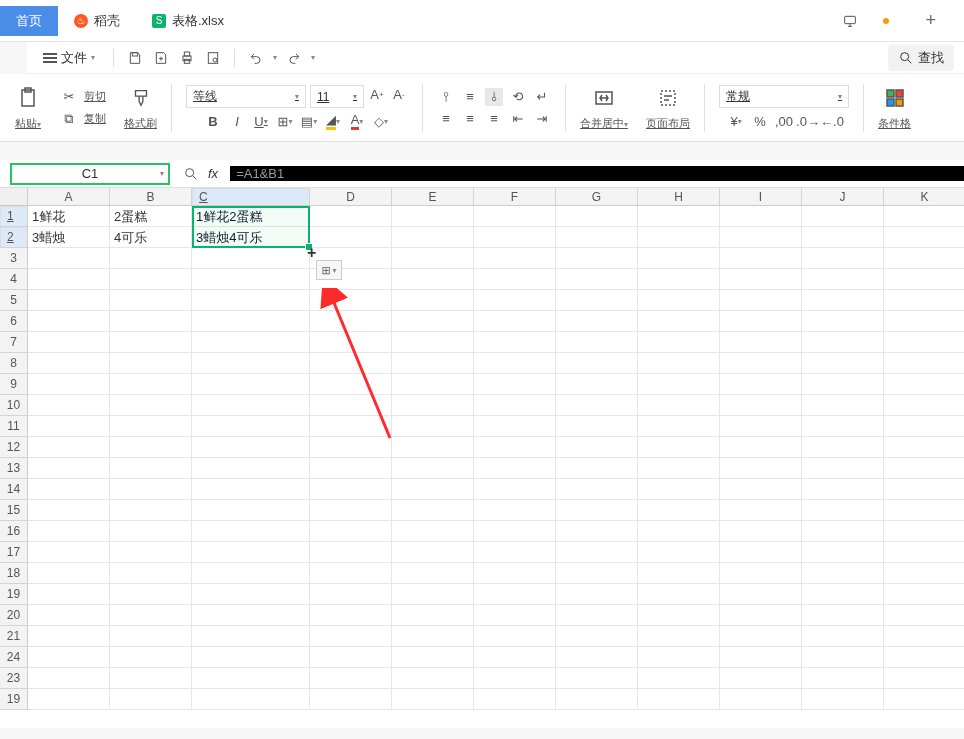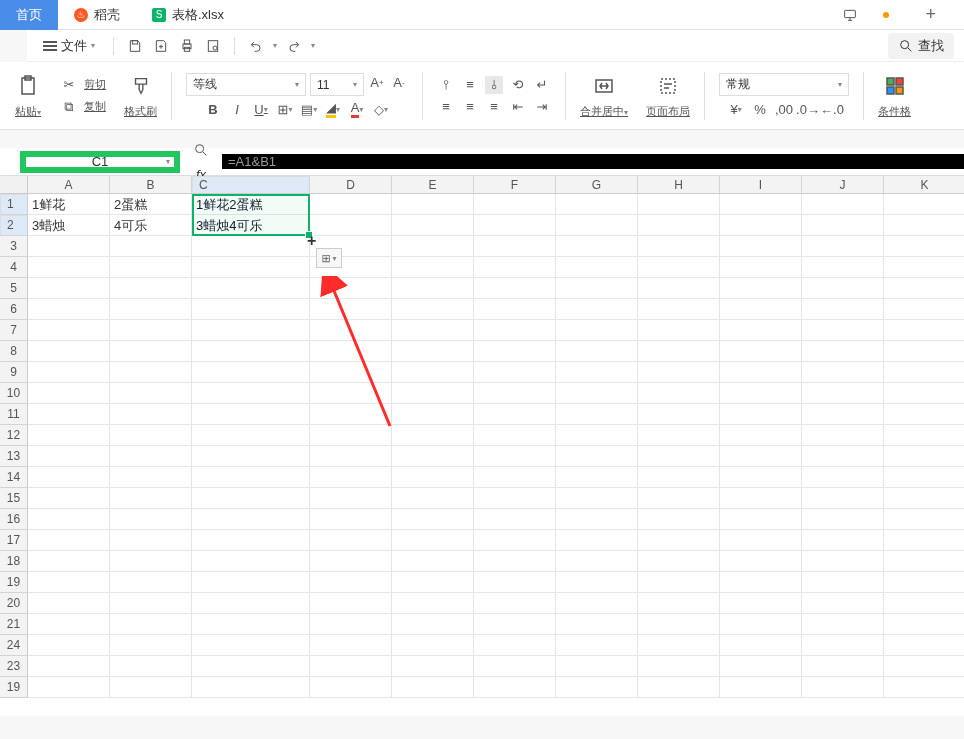--- a/index.html
+++ b/index.html
@@ -1,19 +1,19 @@
 <!DOCTYPE html>
 <html><head>
 <meta charset="utf-8">
 <style>
 * { box-sizing: border-box; margin: 0; padding: 0; font-family: "Microsoft YaHei", sans-serif; }
 body { background: #f7f7f7; width: 964px; height: 739px; overflow: hidden; font-size: 13px; color: #333; }
 
 
-.title-tabs { display: flex; align-items: center; height: 30px; background: #fff; border-bottom: 1px solid #e5e5e5; }
+.title-tabs { display: flex; align-items: center; height: 42px; background: #fff; border-bottom: 1px solid #e5e5e5; }
 .title-tab { display: flex; align-items: center; height: 30px; padding: 0 16px; gap: 6px; cursor: pointer; }
 .title-tab.active { background: #4a8de8; color: #fff; }
 .title-tab .ticon { width: 14px; height: 14px; display: inline-flex; align-items: center; justify-content: center; }
 .orange-circle { width: 14px; height: 14px; border-radius: 50%; background: #ff5722; color: #fff; font-size: 10px; display: flex; align-items: center; justify-content: center; }
 .green-square { width: 14px; height: 14px; border-radius: 2px; background: #0db36a; color: #fff; font-size: 10px; display: flex; align-items: center; justify-content: center; }
 .title-icons { margin-left: auto; display: flex; gap: 24px; padding-right: 16px; align-items: center; }
 .small-dot { width: 6px; height: 6px; border-radius: 50%; background: #ff9800; }
 .plus-tab { font-size: 18px; color: #666; padding: 0 12px; cursor: pointer; }
 
 
@@ -32,34 +32,34 @@
 .search-btn { margin-left: auto; display: flex; align-items: center; gap: 4px; background: #f2f2f2; padding: 4px 10px; border-radius: 4px; cursor: pointer; }
 
 
 .ribbon { display: flex; align-items: center; height: 68px; background: #fff; border-bottom: 1px solid #e0e0e0; padding: 0 8px; gap: 6px; }
 .rgroup { display: flex; flex-direction: column; align-items: center; gap: 4px; padding: 0 6px; }
 .rgroup-row { display: flex; gap: 6px; align-items: center; }
 .big-icon { width: 28px; height: 28px; display: flex; align-items: center; justify-content: center; color: #555; }
 .rlabel { font-size: 11px; color: #555; text-decoration: underline; }
 .rgroup.vert { justify-content: center; }
 .font-sel { display: flex; gap: 4px; }
-.sel { border: 1px solid #ddd; background: #fff; padding: 2px 6px; font-size: 12px; display: flex; align-items: center; gap: 6px; cursor: pointer; }
+.sel { border: 1px solid #ddd; background: #fff; padding: 2px 6px; font-size: 12px; display: flex; align-items: center; gap: 6px; cursor: pointer; text-decoration: underline; }
 .sel.font { width: 120px; }
 .sel.size { width: 54px; }
 .sel.fmt { width: 130px; }
 .ri { width: 18px; height: 18px; color: #555; display: flex; align-items: center; justify-content: center; cursor: pointer; font-size: 13px; }
 .ri.bold { font-weight: bold; }
 .ri.italic { font-style: italic; }
 .vsep { width: 1px; height: 48px; background: #e0e0e0; margin: 0 2px; }
 
 
 .formula-bar { display: flex; align-items: center; height: 28px; background: #fff; border-bottom: 1px solid #ddd; margin-top: 18px; }
-.name-box { width: 160px; height: 22px; border: 6px solid #22c55e; margin-left: 20px; display: flex; align-items: center; justify-content: center; background: #fff; position: relative; }
+.name-box { width: 160px; height: 22px; border: 2px solid #22c55e; margin-left: 10px; display: flex; align-items: center; justify-content: center; background: #fff; position: relative; }
 .name-box .tiny-arrow { position: absolute; right: 4px; }
-.fx-icons { display: flex; gap: 8px; margin: 0 12px; align-items: center; flex-direction: column; }
+.fx-icons { display: flex; gap: 8px; margin: 0 12px; align-items: center; }
 .fx-text { font-style: italic; }
 .formula-input { flex: 1; padding: 0 6px; color: #999; background: #000000; }
 
 
 .grid-area { position: relative; background: #fff; height: 540px; overflow: hidden; }
 .corner { position: absolute; left: 0; top: 0; width: 28px; height: 18px; border-right: 1px solid #ccc; border-bottom: 1px solid #ccc; background: #f0f0f0; }
 .col-headers { position: absolute; left: 28px; top: 0; display: flex; height: 18px; }
 .ch { width: 82px; border-right: 1px solid #d4d4d4; border-bottom: 1px solid #ccc; background: #f3f3f3; text-align: center; font-size: 12px; color: #555; line-height: 18px; }
 .ch.wide { width: 118px; }
 .ch.sel { background: #dde9f7; }

